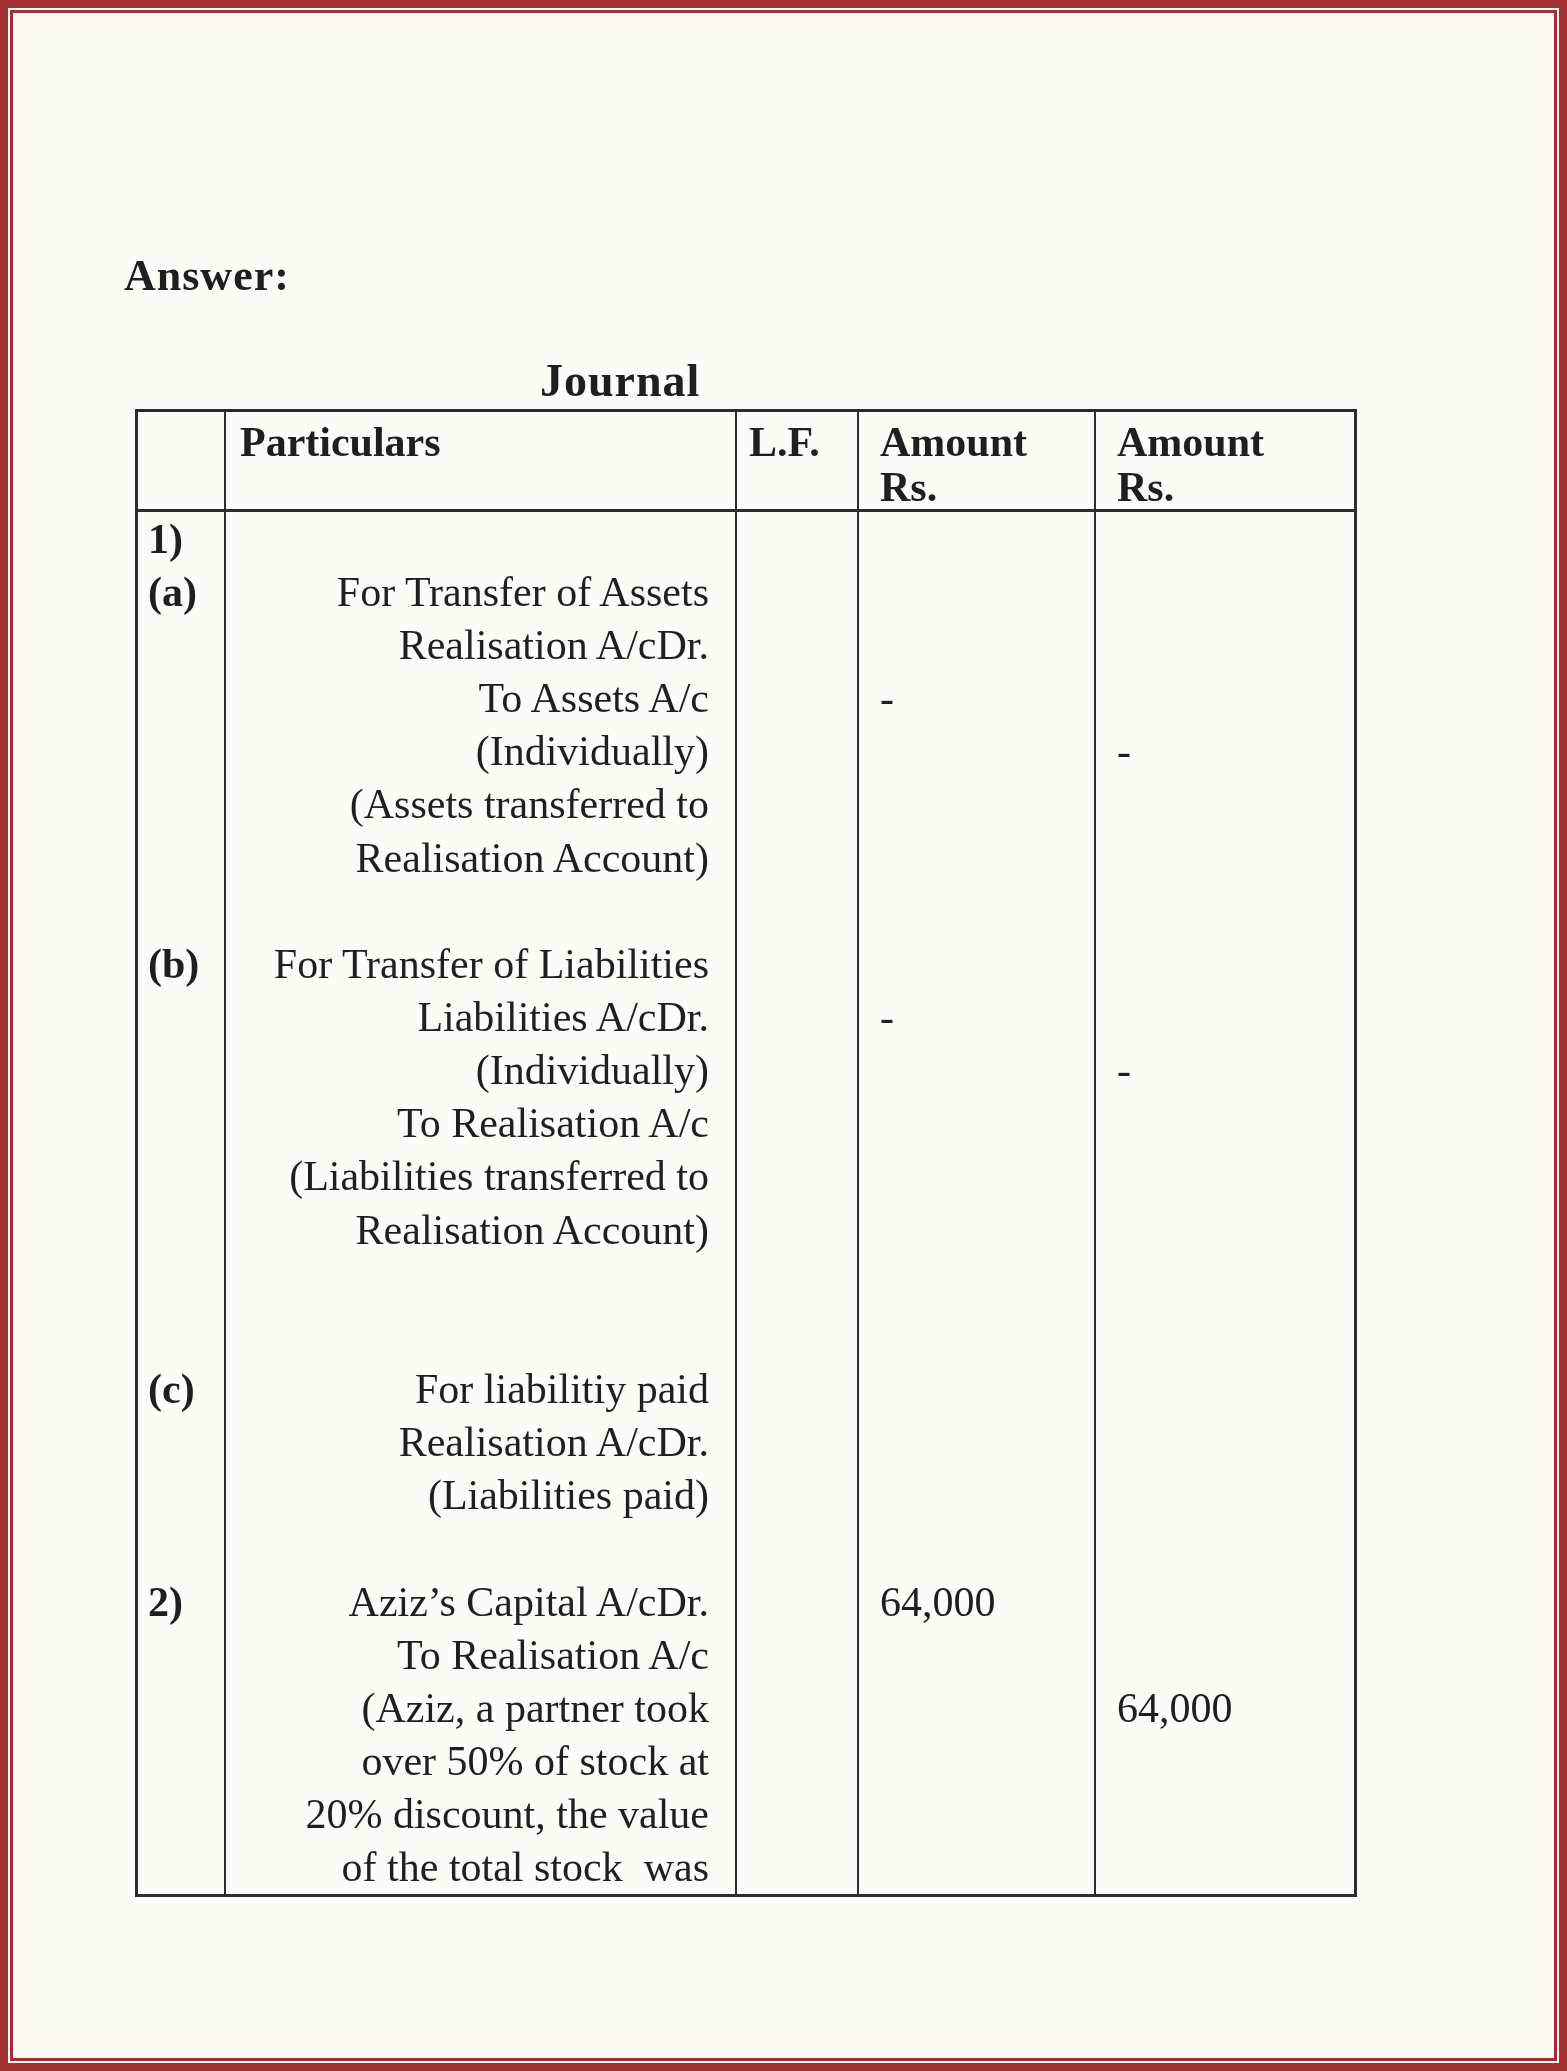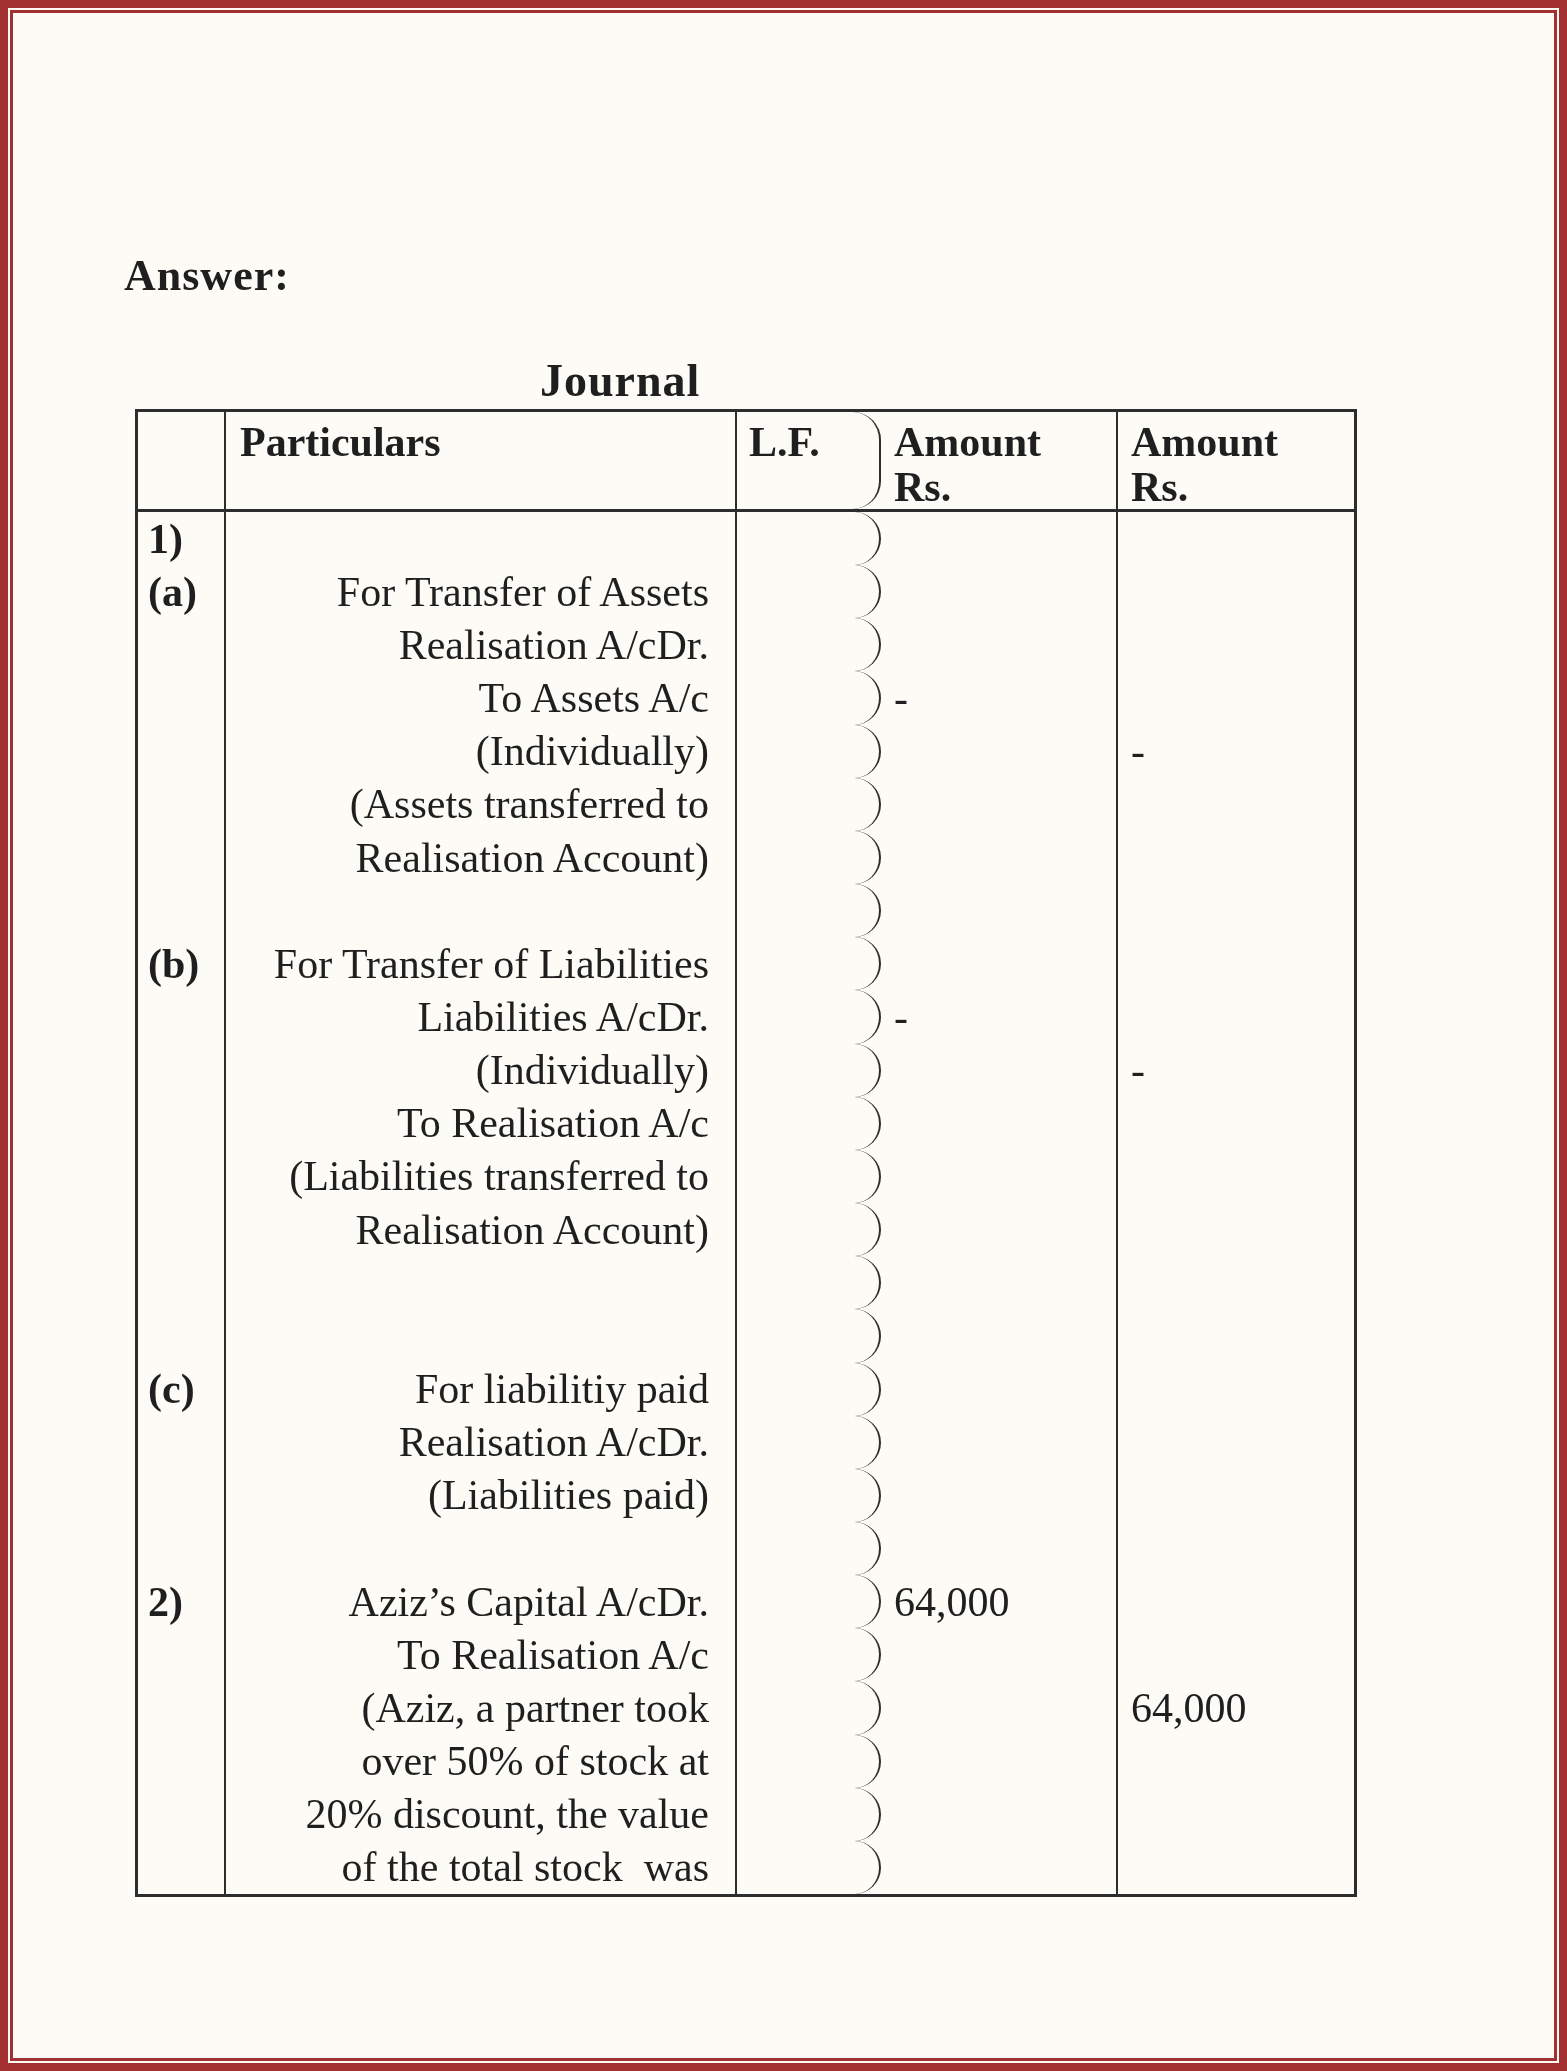--- a/index.html
+++ b/index.html
@@ -33,22 +33,22 @@
   .t-header .c{
     padding-top:8px;font-weight:bold;font-size:42px;line-height:45px;
   }
   .t-header .c span{display:block;}
   .t-body{flex:1;display:flex;flex-direction:column;}
   .t-row{flex:1;display:flex;min-height:0;}
 
   .c{box-sizing:border-box;height:100%;}
   .c.no{width:88px;border-right:2px solid #2d2d2d;padding-left:10px;font-weight:bold;}
   .c.part{width:511px;border-right:2px solid #2d2d2d;padding-left:14px;padding-right:26px;}
-  .c.lf{width:144px;border-right:2px solid #2d2d2d;padding-left:12px;border-radius:28px;}
-  .c.amt{width:237px;border-right:2px solid #2d2d2d;padding-left:13px;}
+  .c.lf{width:122px;border-right:2px solid #2d2d2d;padding-left:12px;}
+  .c.amt{width:237px;border-right:2px solid #2d2d2d;padding-left:21px;}
   .c.amt-last{width:auto;flex:1;border-right:none;}
 
   .t-row .c{
     display:flex;align-items:center;font-size:42px;line-height:1;
     white-space:nowrap;
   }
   .t-row .c.part{justify-content:flex-end;}
 </style>
 </head>
 <body>

